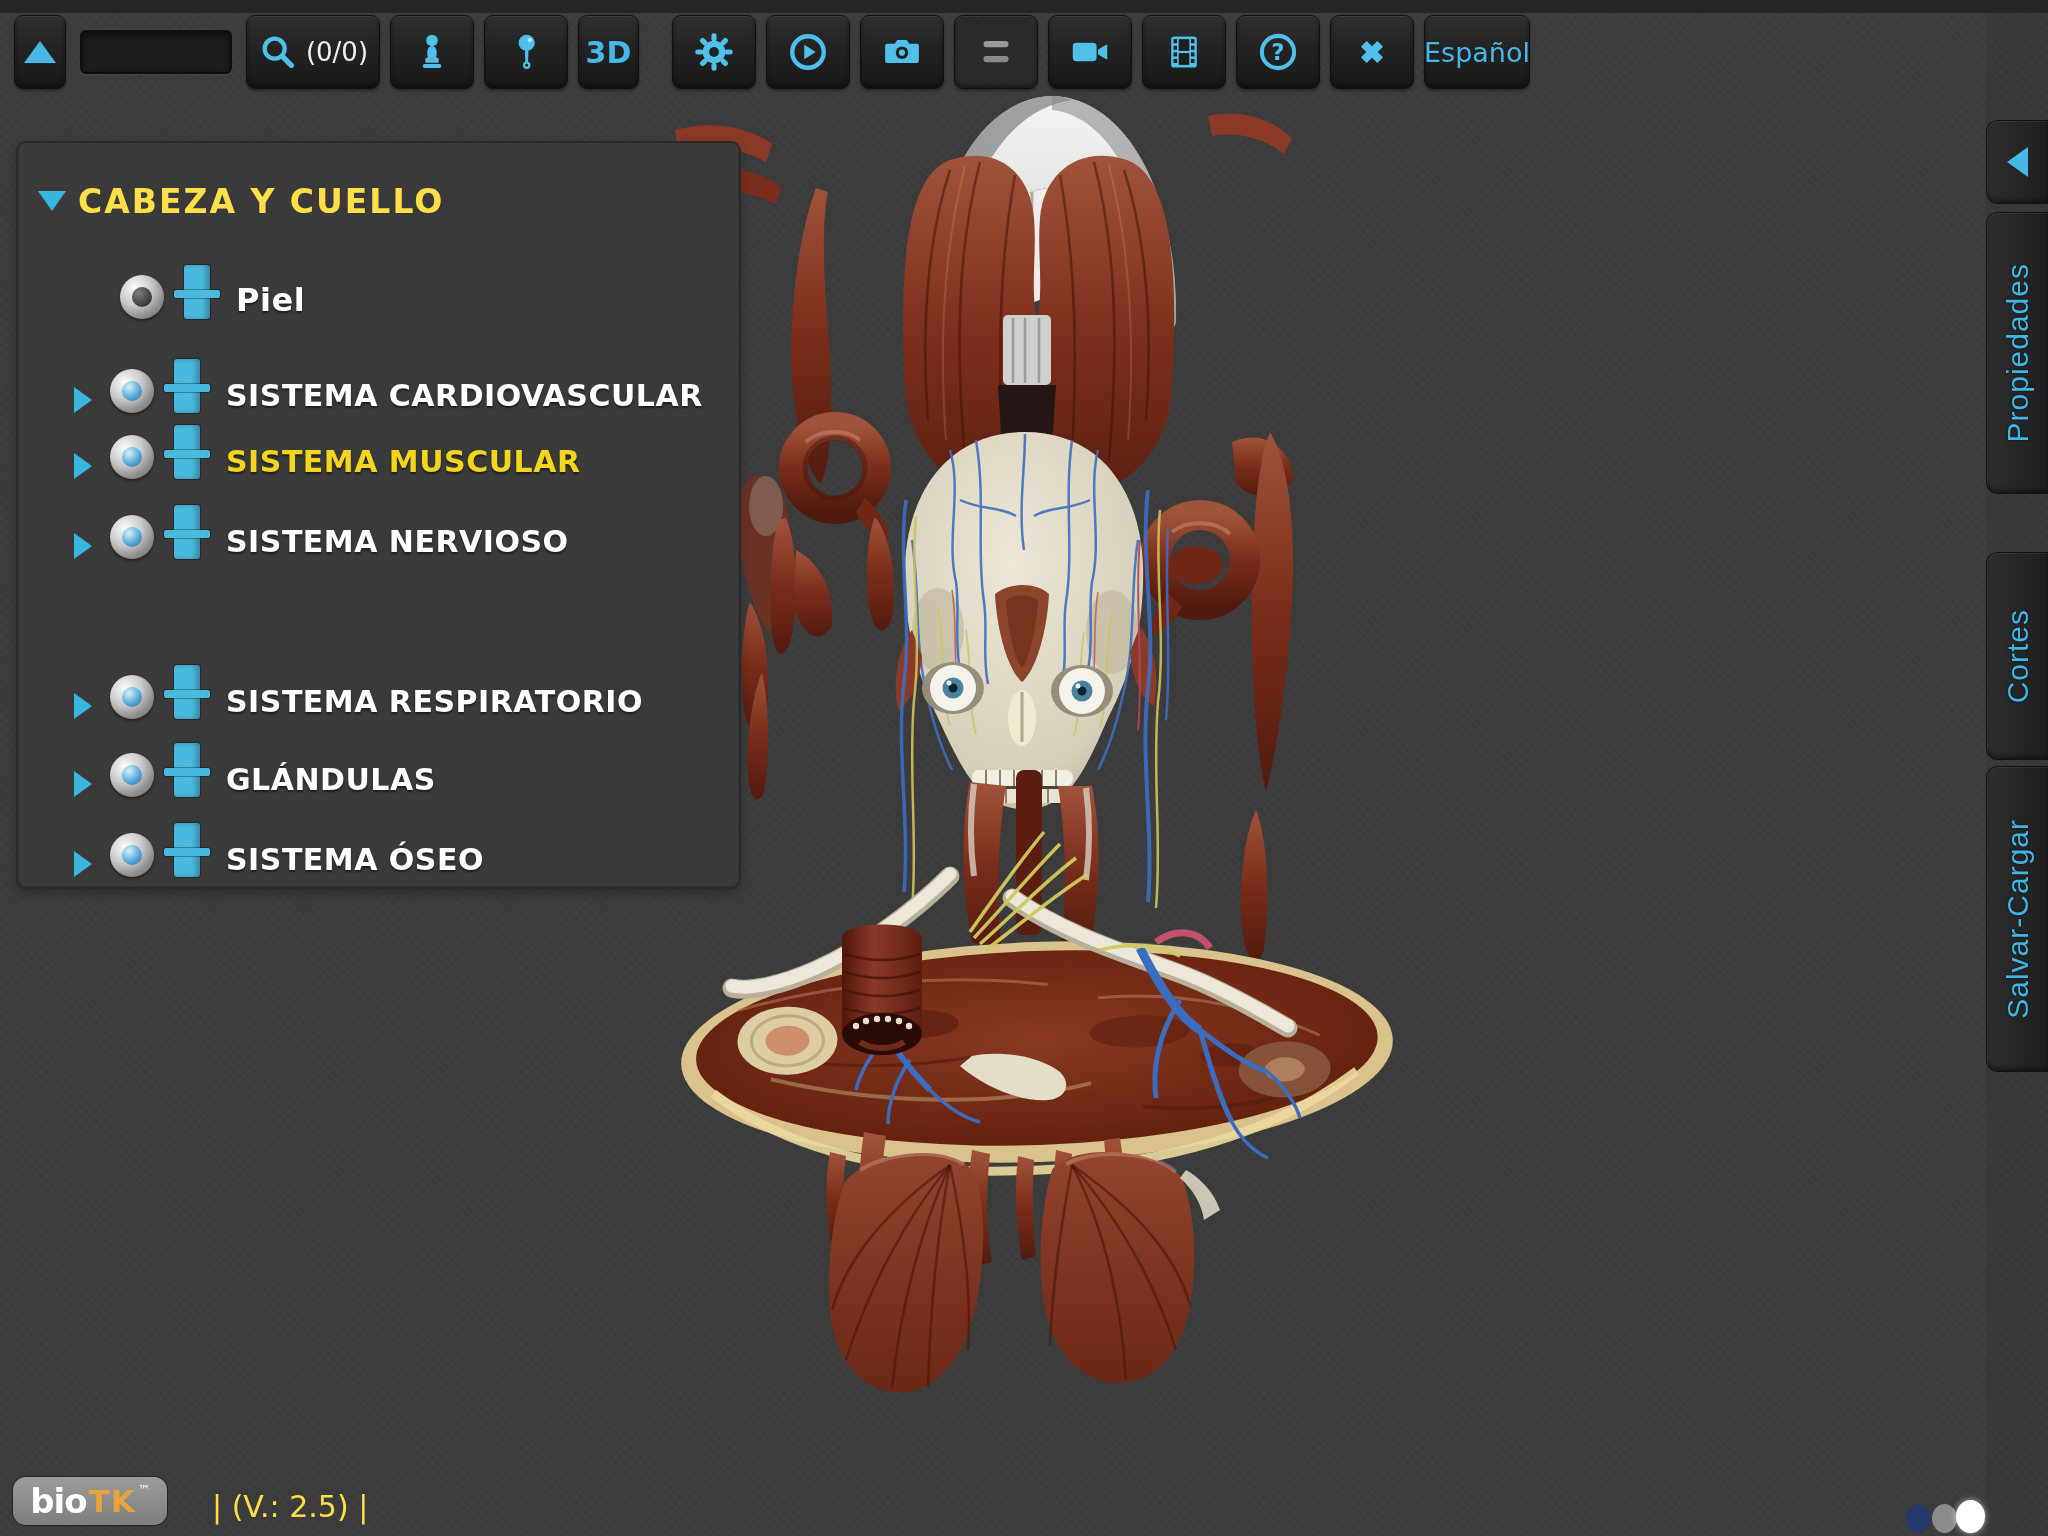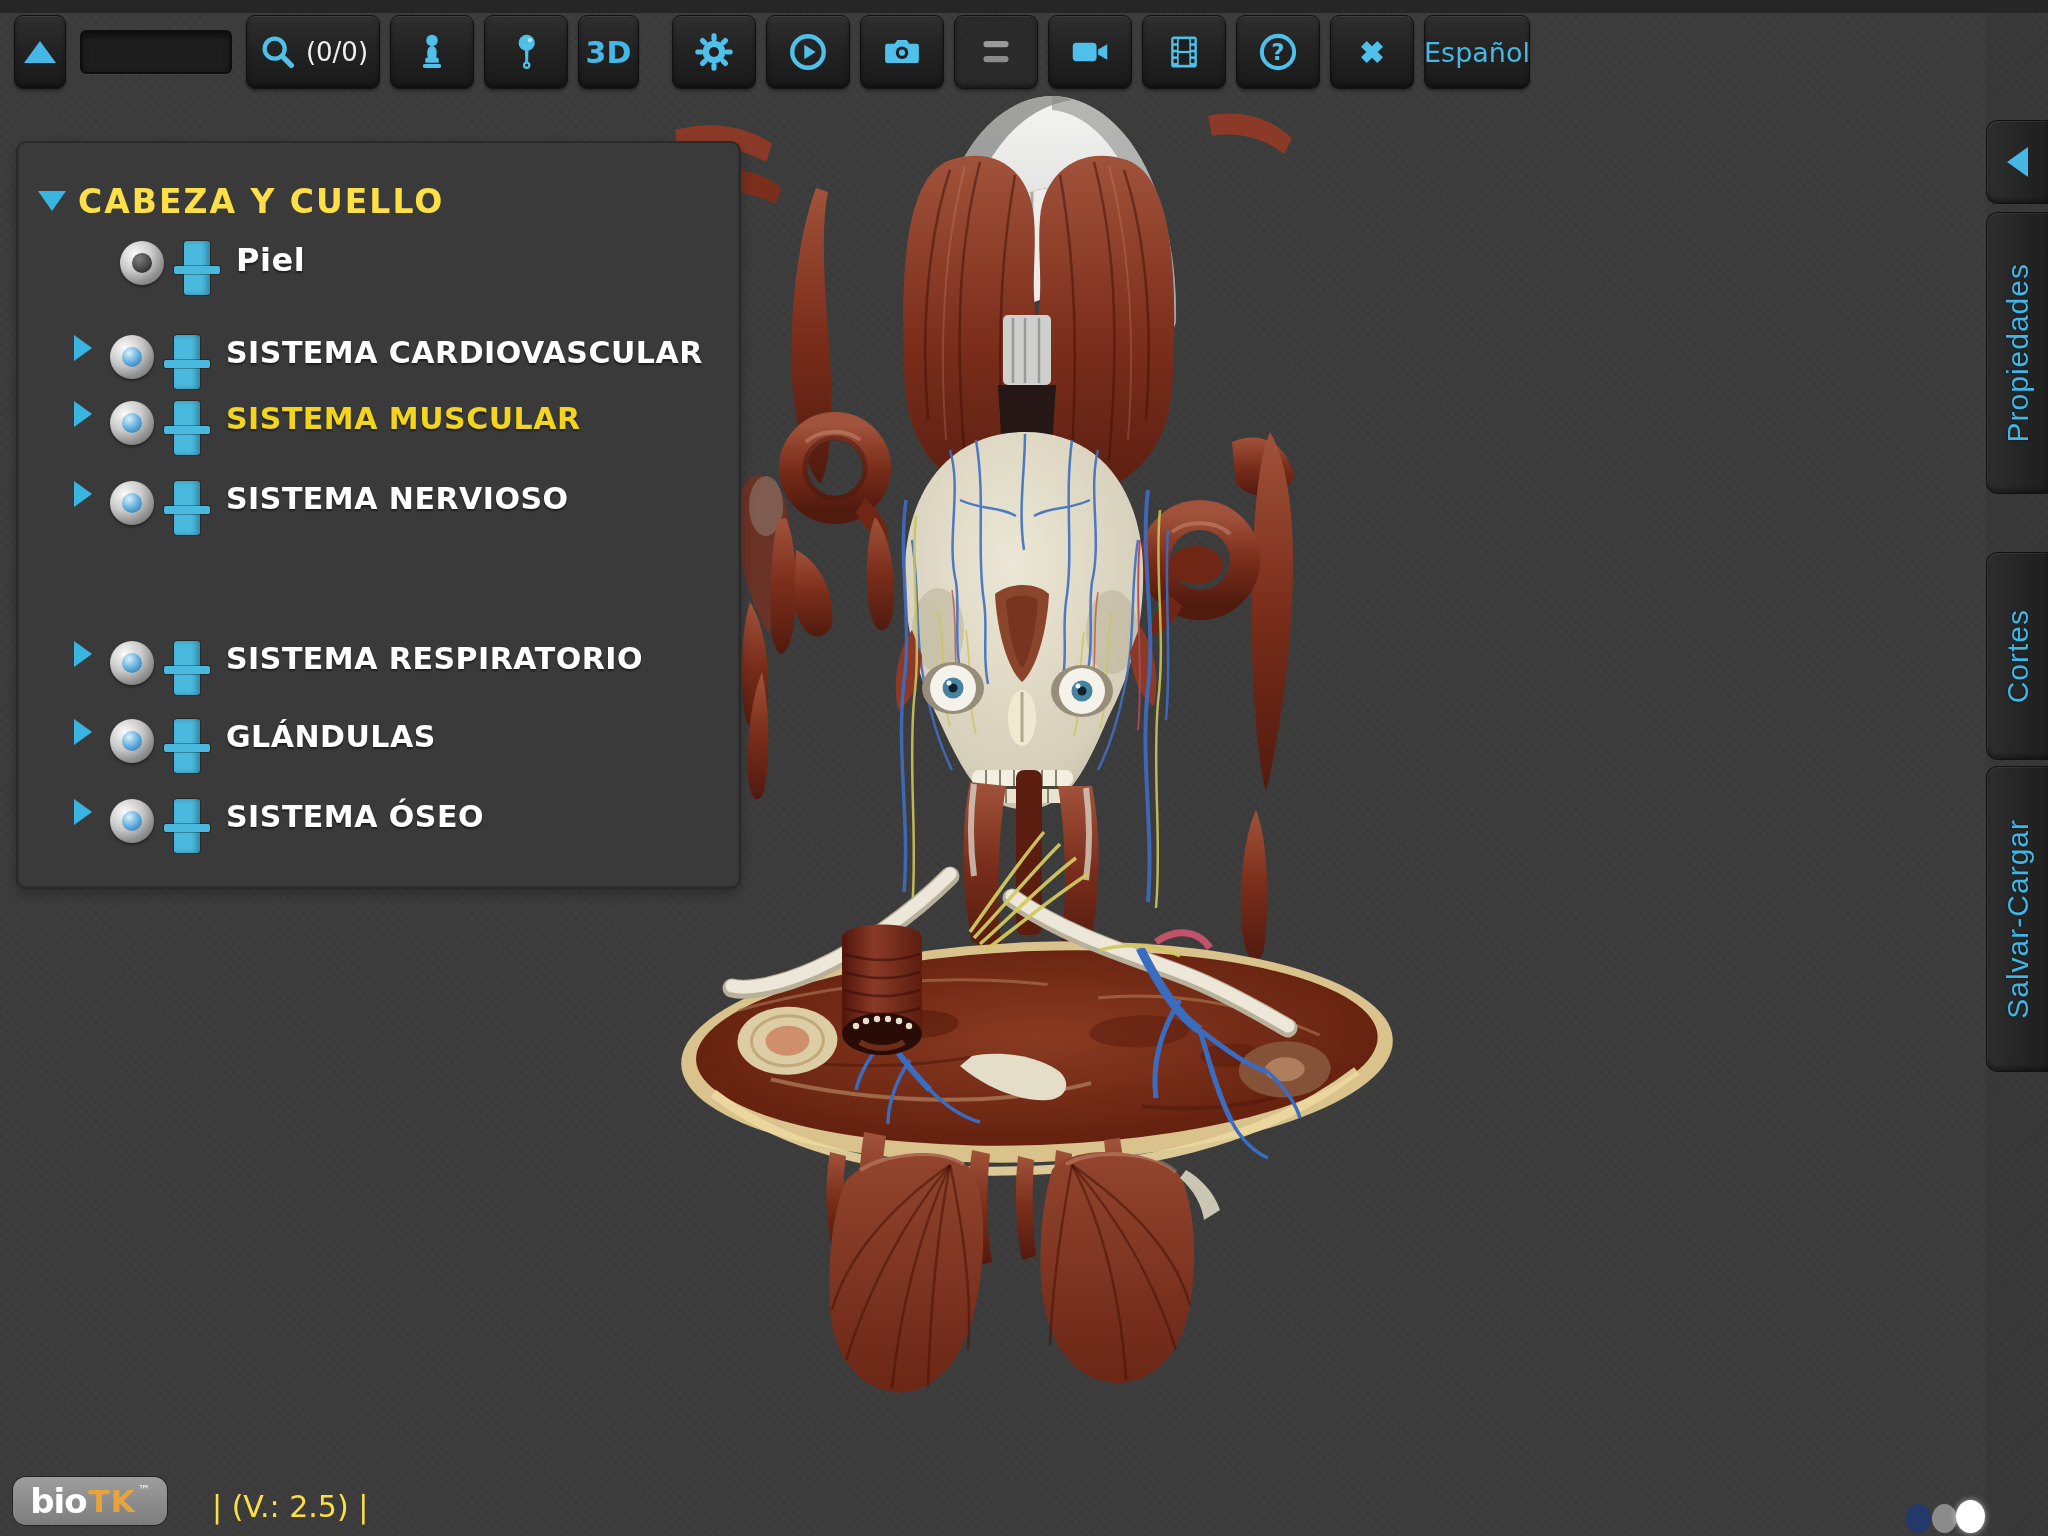--- a/index.html
+++ b/index.html
@@ -33,21 +33,21 @@
   .label-lang{color:#45b8e6;font-size:27px;}
   
   .tree-panel{
     position:absolute;left:16px;top:141px;width:725px;height:748px;z-index:3;box-sizing:border-box;
     background:#3a3a3a;border:2px solid #2a2a2a;border-radius:10px;
     box-shadow:inset 0 1px 0 rgba(255,255,255,.05), inset 0 0 0 1px rgba(0,0,0,.15), 0 5px 12px rgba(0,0,0,.25);
   }
   .tree-header{position:absolute;left:0;top:28px;height:60px;display:flex;align-items:center;padding-left:20px;cursor:pointer;}
   .tri-down{width:0;height:0;border-left:14px solid transparent;border-right:14px solid transparent;border-top:20px solid #3ab5e2;margin-right:12px;}
   .tree-header .hlabel{color:#fde047;font-size:33px;font-weight:700;letter-spacing:2px;}
-  .tree-row{position:absolute;left:0;height:78px;display:flex;align-items:flex-start;padding-left:56px;width:660px;}
+  .tree-row{position:absolute;left:0;height:78px;display:flex;align-items:flex-end;padding-left:56px;width:660px;}
   .tree-row .slot{width:24px;display:flex;align-items:center;}
   .tri-right{width:0;height:0;border-top:13px solid transparent;border-bottom:13px solid transparent;border-left:18px solid #3ab5e2;cursor:pointer;}
   .orb{width:44px;height:44px;border-radius:50%;margin-left:12px;cursor:pointer;flex:0 0 auto;
     background:radial-gradient(circle at 34% 30%, #fbfbfb, #cacaca 40%, #909090 68%, #646464 100%);
     display:flex;align-items:center;justify-content:center;
     box-shadow:0 2px 3px rgba(0,0,0,.4);}
   .orb .core{width:20px;height:20px;border-radius:50%;
     background:radial-gradient(circle at 35% 30%, #d8f1ff, #58a8d8 55%, #2e6d96 100%);}
   .orb.off .core{background:radial-gradient(circle at 35% 30%, #7e7e7e, #383838 70%);}
   .pinbar{width:46px;height:54px;position:relative;margin-left:10px;cursor:pointer;flex:0 0 auto;}

